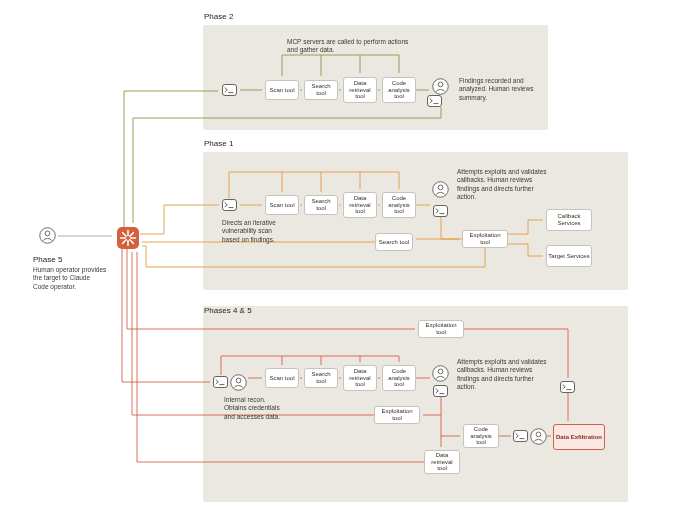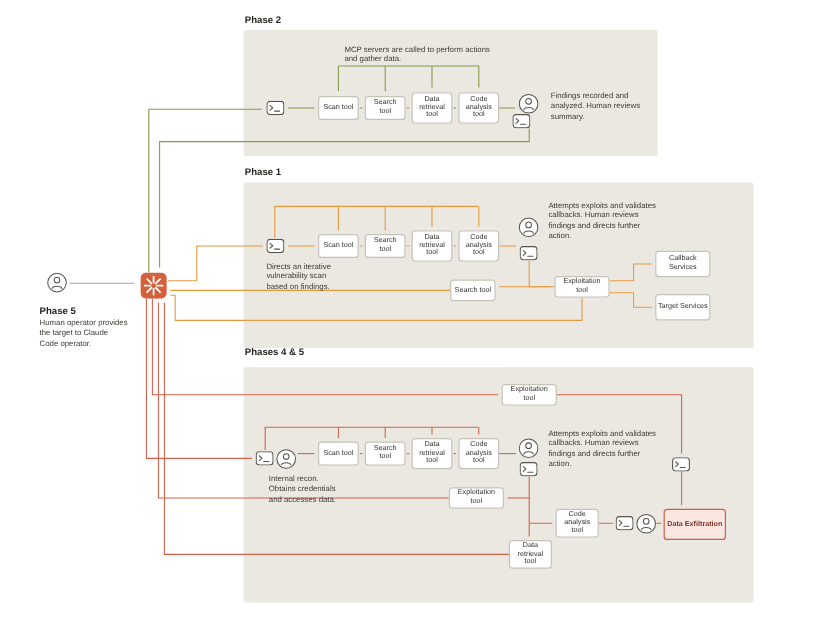--- a/index.html
+++ b/index.html
@@ -8,21 +8,21 @@
     font-family:"Liberation Sans", sans-serif; background:#ffffff;
   }
   .panel { position:absolute; background:#ebe8e1; border-radius:2px; z-index:1; }
   .arrows { position:absolute; left:0; top:0; z-index:2; }
   .arrows path { fill:none; stroke-width:0.9; }
   .arrows .g  { stroke:#86994d; marker-end:url(#mg); }
   .arrows .o  { stroke:#e59a3e; marker-end:url(#mo); }
   .arrows .r  { stroke:#d6604c; marker-end:url(#mr); }
   .arrows .gr { stroke:#a9a69e; marker-end:url(#mx); }
   .arrows .bare { marker-end:none; }
-  .phase-title { position:absolute; font-size:8px; font-weight:700; color:#24231f; z-index:3; white-space:nowrap; }
+  .phase-title { position:absolute; font-size:8px; font-weight:400; color:#24231f; z-index:3; white-space:nowrap; }
   .tool {
     position:absolute; background:#ffffff; border:0.8px solid #c6c3bb; border-radius:3px;
     display:flex; align-items:center; justify-content:center; text-align:center;
     font-size:6px; line-height:1.15; color:#33312c; padding:1px; box-sizing:border-box; z-index:3;
   }
   .tool.exfil { background:#fae7e2; border-color:#d0604a; color:#7c3323; font-weight:700; }
   .note { position:absolute; font-size:6.5px; line-height:1.3; color:#3b3933; z-index:3; }
   .icon { position:absolute; z-index:3; line-height:0; }
 </style>
 </head>
@@ -102,21 +102,21 @@
     <path class="r" d="M 547,436 H 551"></path>
     <path class="r" d="M 464,329 H 568 V 378"></path>
     <path class="r" d="M 568,393 V 421"></path>
     <path class="r" d="M 374,415 H 132 V 252"></path>
     <path class="r" d="M 424,462 H 137 V 252"></path>
   </svg>
 
   <div class="phase-title" style="left:33px;top:255px">Phase 5</div>
   <div class="phase-title" style="left:204px;top:12px">Phase 2</div>
   <div class="phase-title" style="left:204px;top:139px">Phase 1</div>
-  <div class="phase-title" style="left:204px;top:289px">Phases 4 &amp; 5</div>
+  <div class="phase-title" style="left:204px;top:306px">Phases 4 &amp; 5</div>
 
   <div class="icon" style="left:39px;top:227px"><svg width="17" height="17" viewBox="0 0 18 18">
         <circle cx="9" cy="9" r="8.2" fill="#fff" stroke="#55534c" stroke-width="0.9"></circle>
         <circle cx="9" cy="6.8" r="2.5" fill="none" stroke="#55534c" stroke-width="0.9"></circle>
         <path d="M4.6 14.4c1-2.9 7.8-2.9 8.8 0" fill="none" stroke="#55534c" stroke-width="0.9"></path>
       </svg></div>
   <div class="note" style="left:33px;top:266px;width:74px">Human operator provides the target to Claude Code operator.</div>
   <div class="icon" style="left:117px;top:227px"><svg width="22" height="22" viewBox="0 0 22 22">
         <rect width="22" height="22" rx="5" fill="#d4603c"></rect>
         <g stroke="#fff" stroke-width="1.5" stroke-linecap="round">

